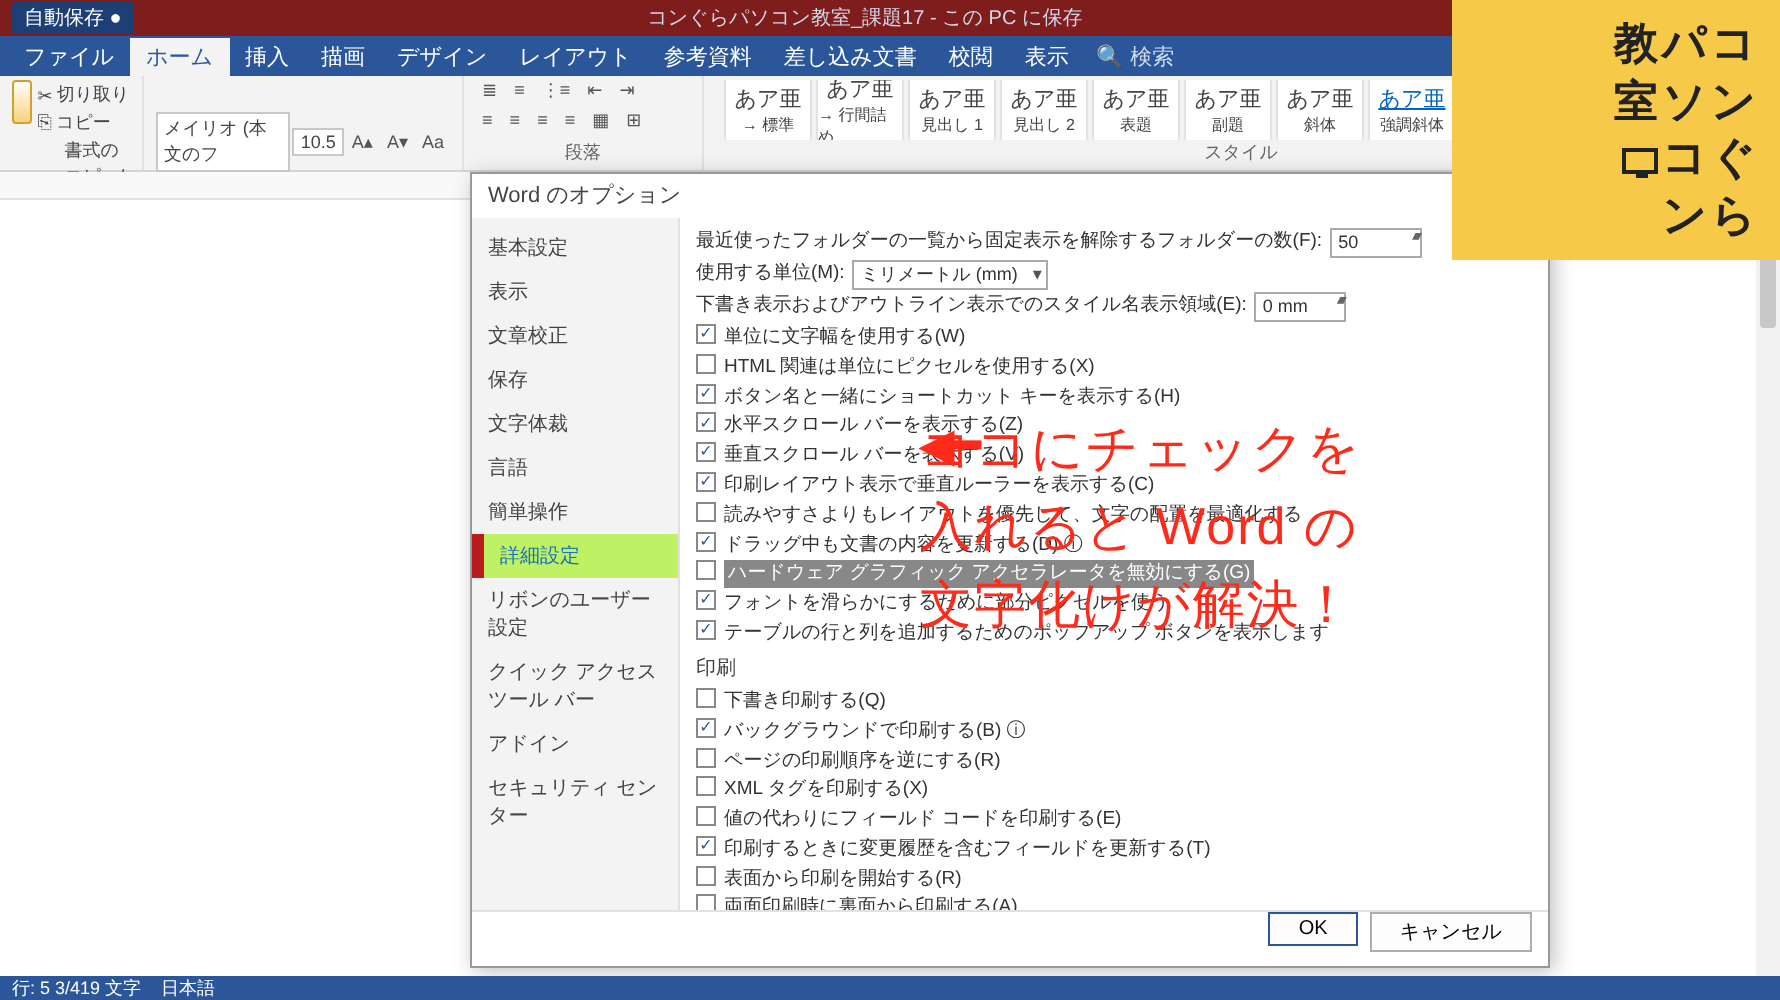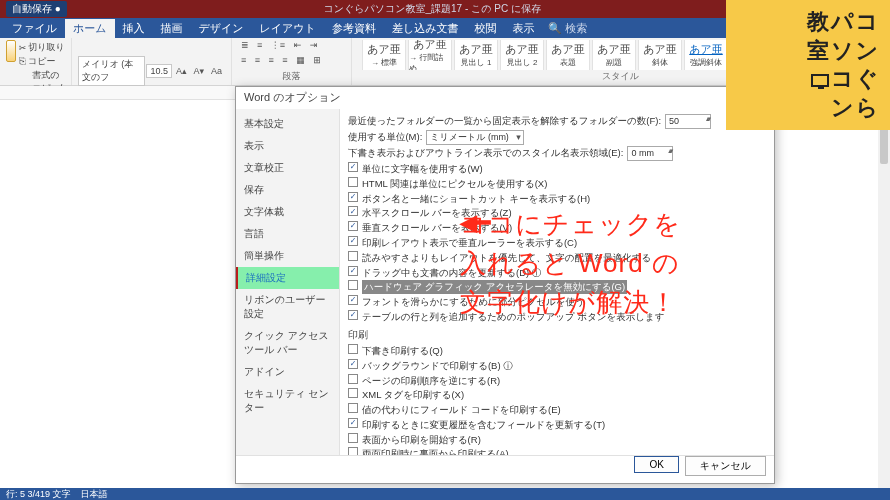--- a/index.html
+++ b/index.html
@@ -32,21 +32,21 @@
 .stylebox.red .s{color:#c00000}
 .ruler{height:14px;background:#f9f9f9;border-bottom:1px solid #e1e1e1;position:relative;font-size:7px;color:#777}
 .doc{position:absolute;left:0;top:100px;right:0;bottom:12px;background:#fff}
 .vruler{position:absolute;left:10px;top:100px;bottom:12px;width:14px;background:#f9f9f9;border-right:1px solid #e1e1e1}
 .dialog{position:absolute;left:235px;top:86px;width:540px;height:398px;background:#fff;border:1px solid #999;box-shadow:2px 2px 10px rgba(0,0,0,.25);display:flex;flex-direction:column;font-size:10px;color:#333}
 .dlg-title{height:22px;padding:4px 8px;display:flex;align-items:flex-end;justify-content:space-between;font-size:11px;color:#444}
 .dlg-title .x{width:16px;text-align:center;color:#666;cursor:pointer}
 .dlg-body{flex:1;display:flex;overflow:hidden}
 .dlg-nav{width:104px;background:#f3f3f3;border-right:1px solid #e1e1e1;padding:4px 0}
 .dlg-nav .item{padding:4px 8px;cursor:pointer;color:#444}
-.dlg-nav .item.sel{background:#86efac;color:#1a6fc0;border-left:2px solid #b91c1c}
+.dlg-nav .item.sel{background:#bef264;color:#1a6fc0;border-left:6px solid #b91c1c}
 .dlg-opts{flex:1;padding:4px 8px;overflow-y:auto;font-size:9.5px;color:#333;line-height:1.45}
 .optrow{display:flex;align-items:flex-start;gap:4px;margin:1px 0;white-space:nowrap}
 .optrow .cb{width:10px;height:10px;border:1px solid #888;background:#fff;display:inline-flex;align-items:center;justify-content:center;font-size:8px;color:#2b579a;flex-shrink:0}
 .optrow .cb.on::after{content:"✓"}
 .optrow.hl .txt{background:#888;color:#fff;padding:0 2px}
 .sect{color:#444;margin:4px 0 2px;font-size:10px}
 .selbox{border:1px solid #aaa;background:#fff;padding:0 14px 0 3px;position:relative;font-size:9px;min-width:80px;display:inline-block}
 .selbox::after{content:"▾";position:absolute;right:2px;top:0;color:#555}
 .numbox{border:1px solid #aaa;background:#fff;padding:0 14px 0 3px;width:46px;display:inline-block;font-size:9px;position:relative}
 .numbox::after{content:"▴▾";position:absolute;right:1px;top:-1px;font-size:7px;letter-spacing:-2px;color:#666}

